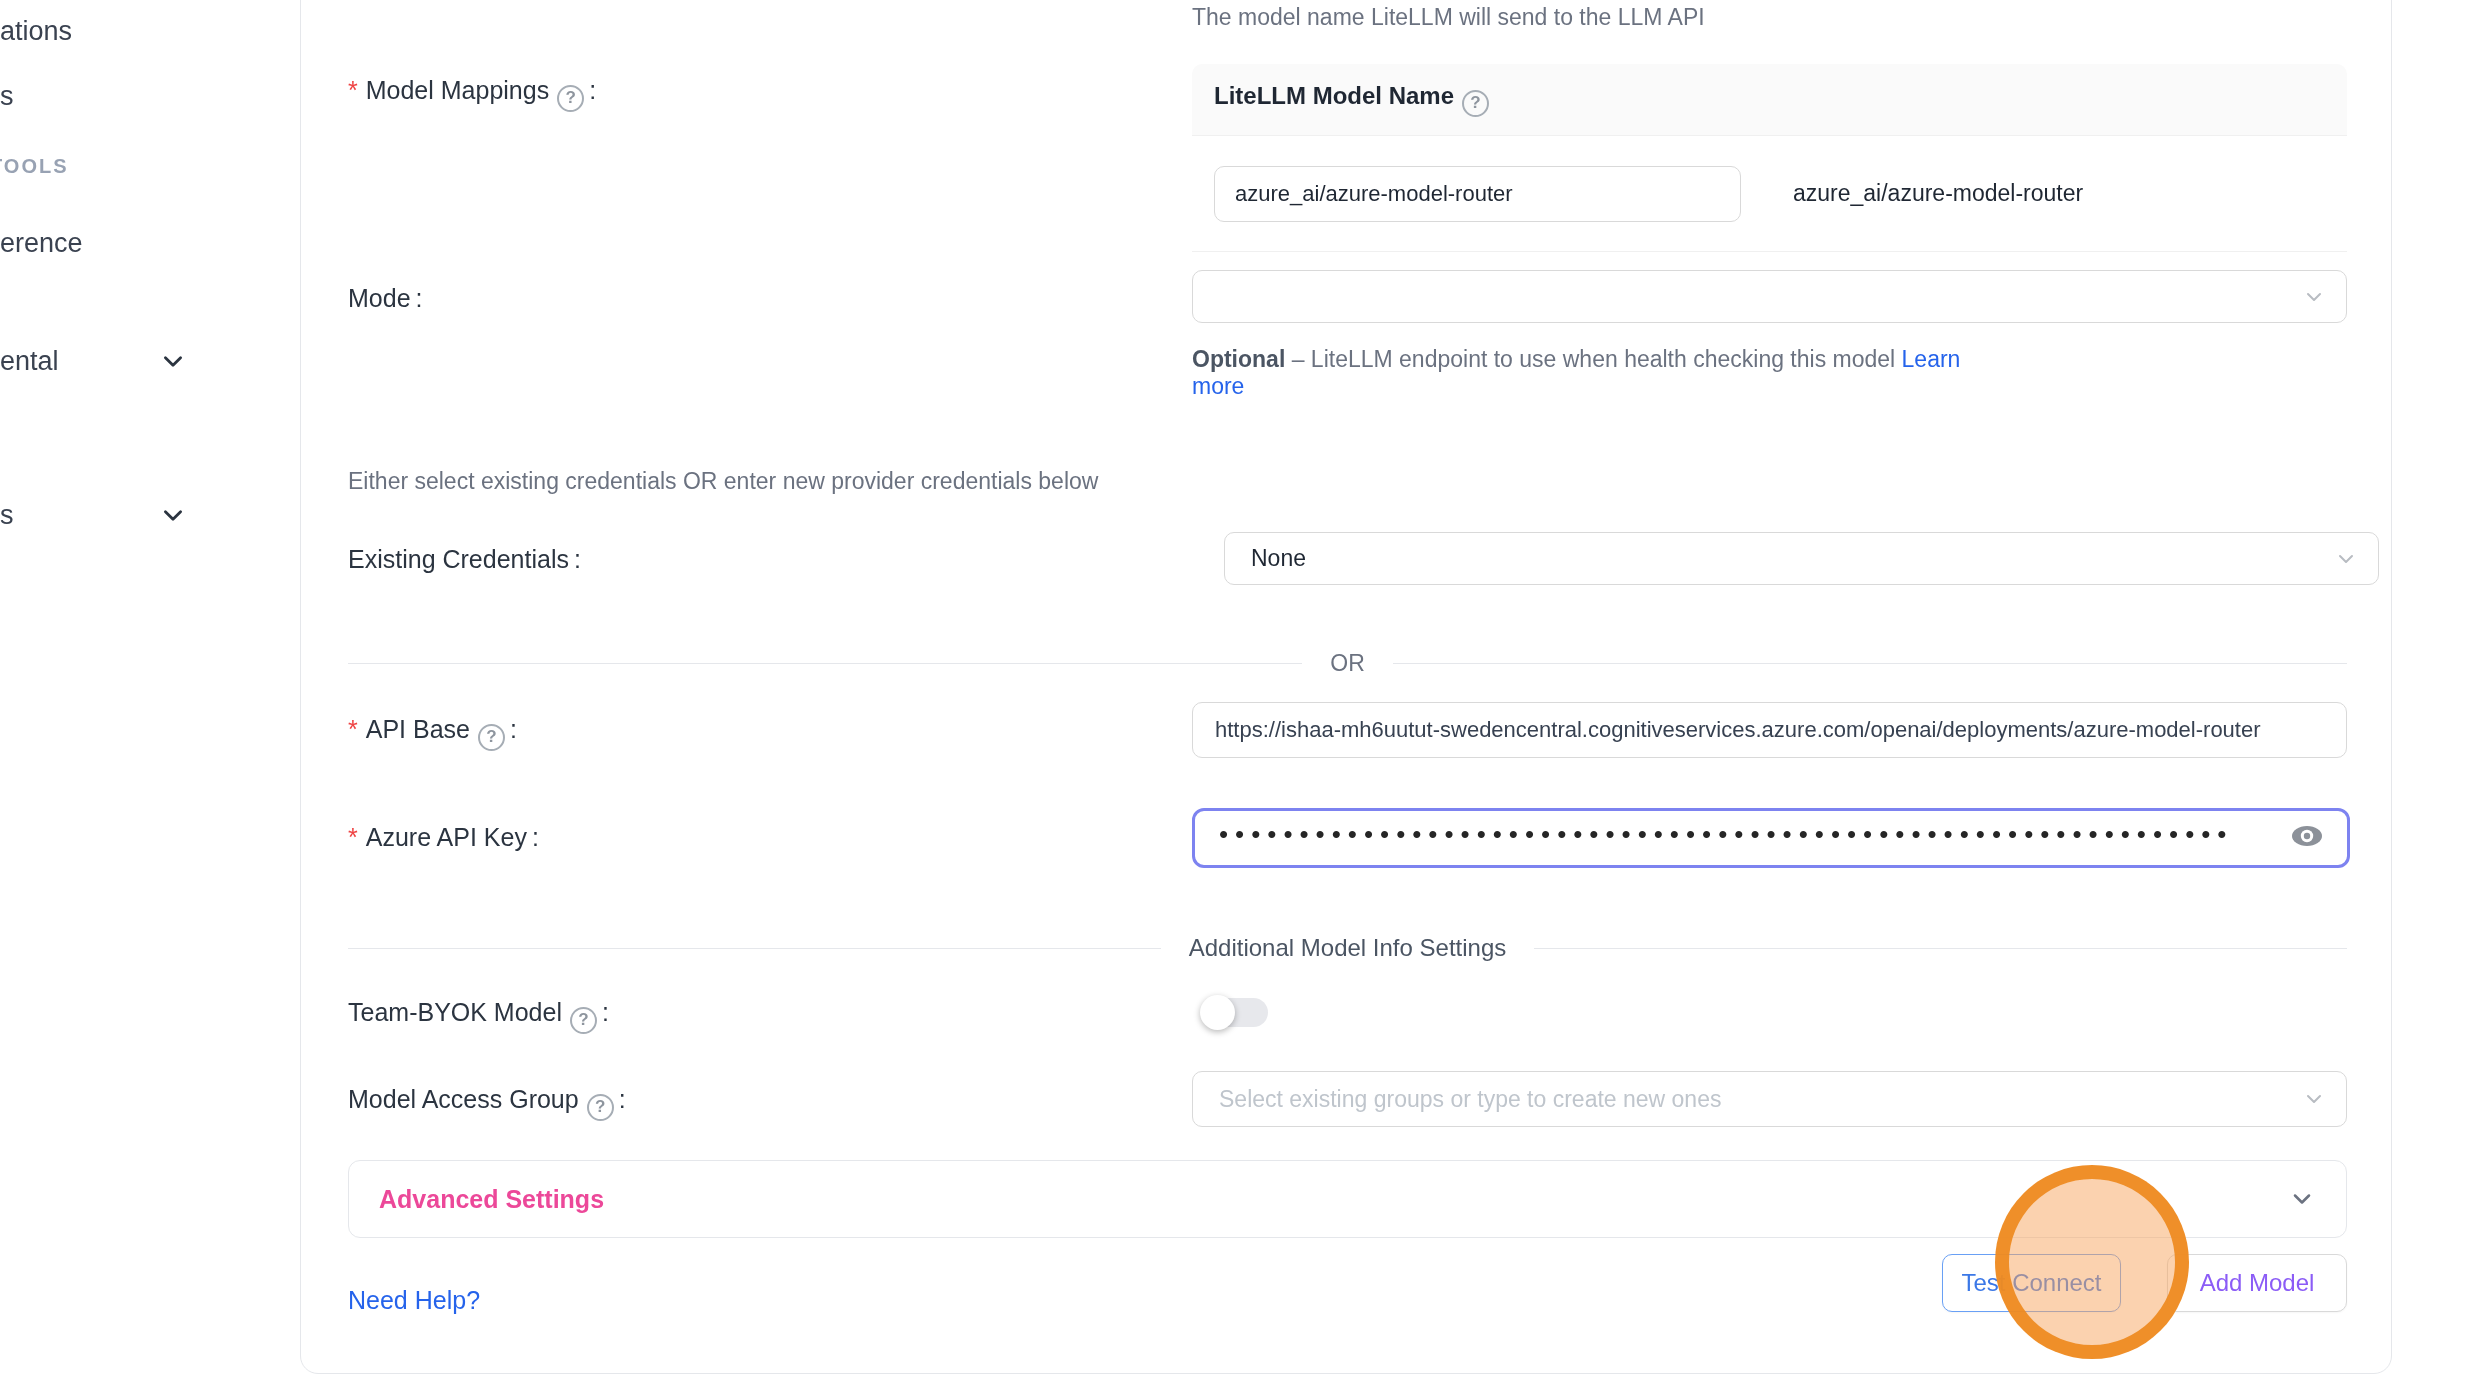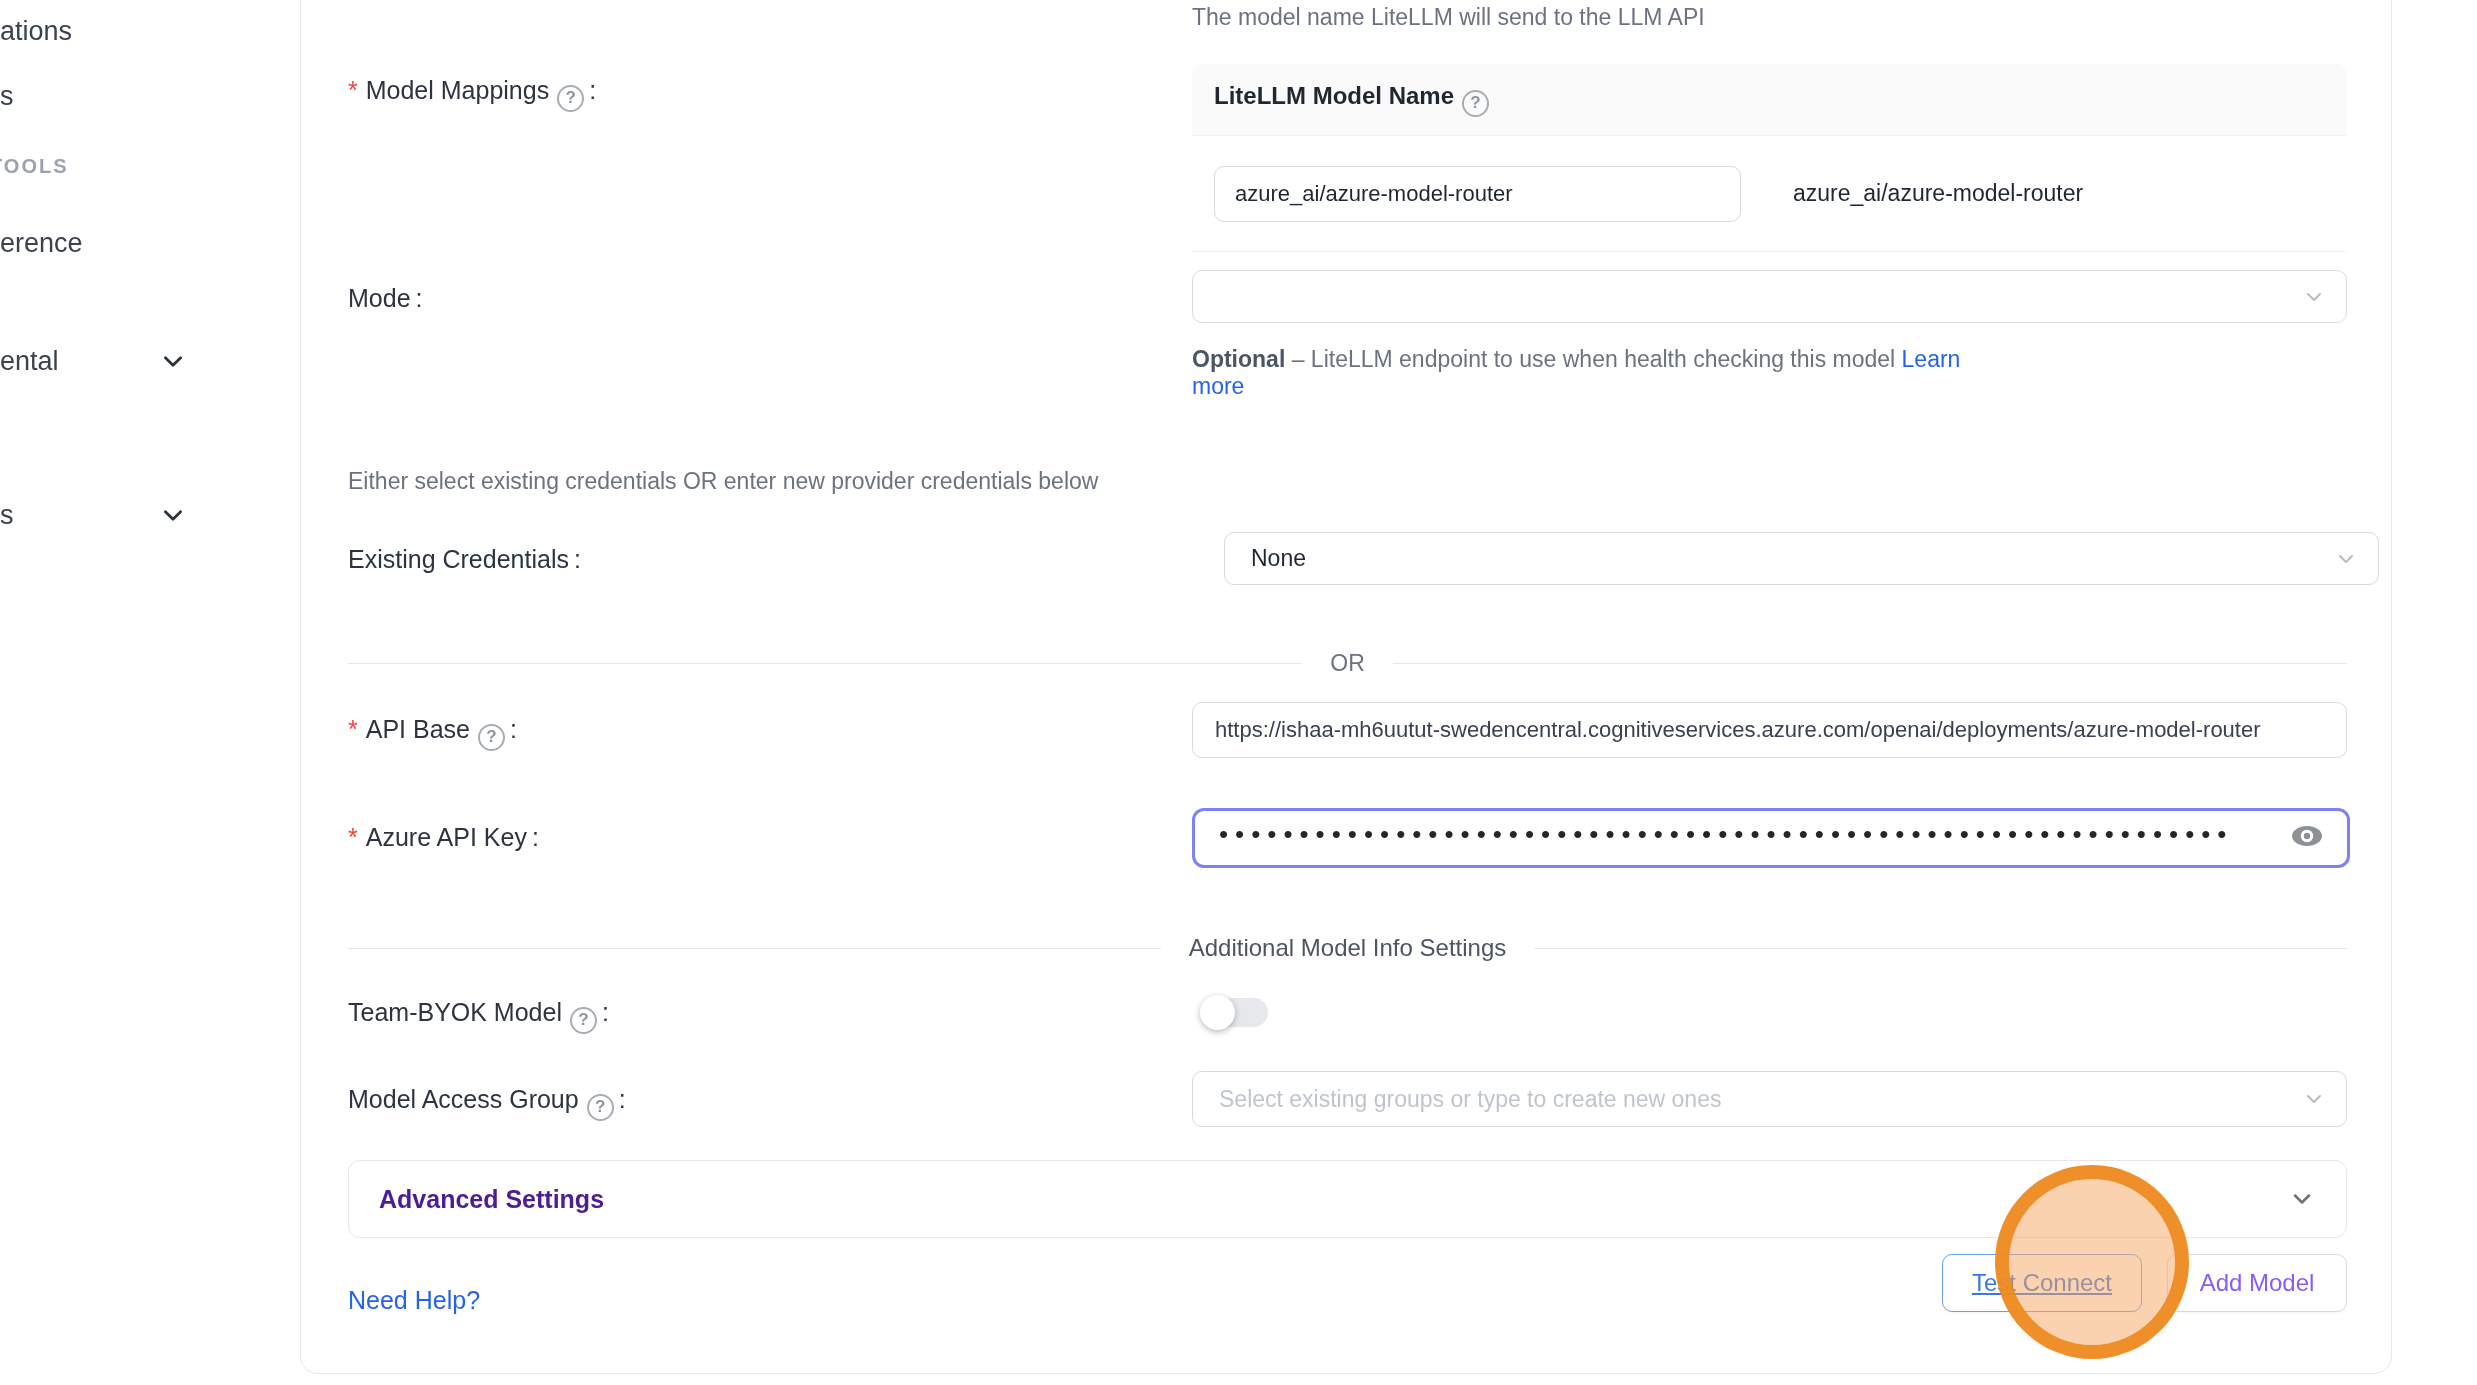--- a/index.html
+++ b/index.html
@@ -68,29 +68,29 @@
   .toggle .track { position:absolute; left:6px; top:3px; width:62px; height:29px; background:#e7e8ec; border-radius:15px; }
   .toggle .knob { position:absolute; left:0; top:0; width:35px; height:35px; background:#fff; border-radius:50%;
                   box-shadow:0 2px 6px rgba(0,0,0,0.28); }
 
   .placeholder { color:#bfc5cc; }
 
   
   #adv-panel { position:absolute; left:348px; top:1160px; width:1999px; height:78px;
                border:1px solid #e5e7eb; border-radius:12px; background:#fff;
                display:flex; align-items:center; padding:0 30px; cursor:pointer; }
-  #adv-panel .title { font-size:25px; font-weight:700; color:#4c1d95; flex:1; }
+  #adv-panel .title { font-size:25px; font-weight:700; color:#ec4899; flex:1; }
 
   .link { color:#2563eb; cursor:pointer; }
 
   
   .btn { position:absolute; height:58px; border-radius:10px; background:#fff;
          display:flex; align-items:center; justify-content:center; font-size:24px; cursor:pointer;
          box-shadow:0 1px 2px rgba(0,0,0,0.04); }
-  #btn-test { left:1942px; top:1254px; width:200px; border:1px solid #69a0f5; color:#3b78e7;text-decoration:underline; }
+  #btn-test { left:1942px; top:1254px; width:179px; border:1px solid #69a0f5; color:#3b78e7; }
   #btn-add  { left:2167px; top:1254px; width:180px; border:1px solid #d9d9d9; color:#8b5cf6; }
 
   
   #click-circle { position:absolute; left:1995px; top:1165px; width:194px; height:194px;
                   border-radius:50%; background:rgba(247,166,95,0.5);
                   border:14px solid rgba(238,138,30,0.92); pointer-events:none; }
 
   .help-wrap { width:815px; font-size:23px; line-height:27px; color:#6b7280; }
   .help-wrap b { color:#4b5563; }
 

